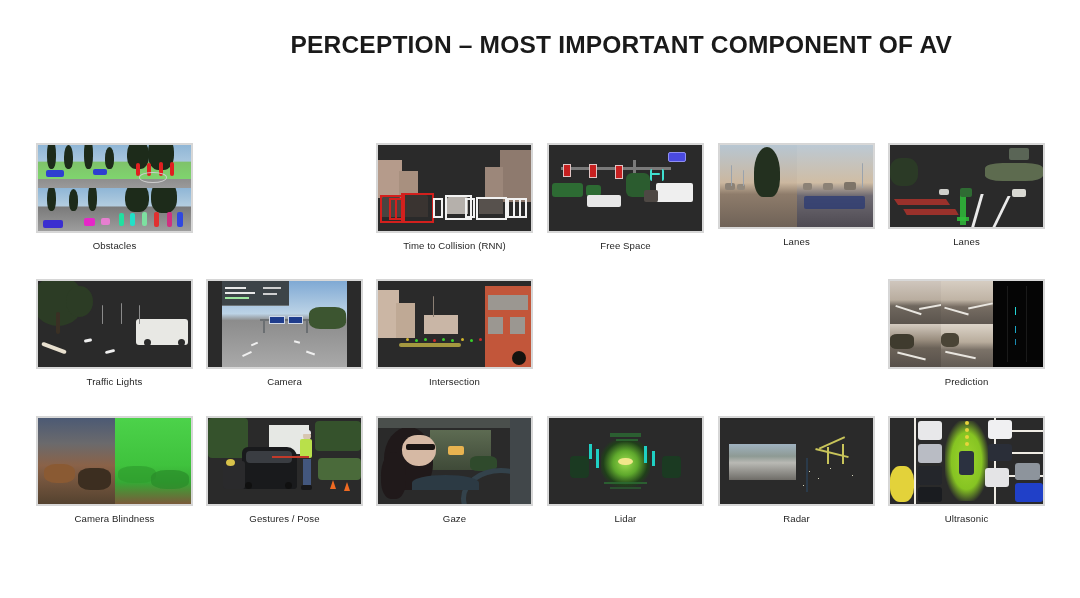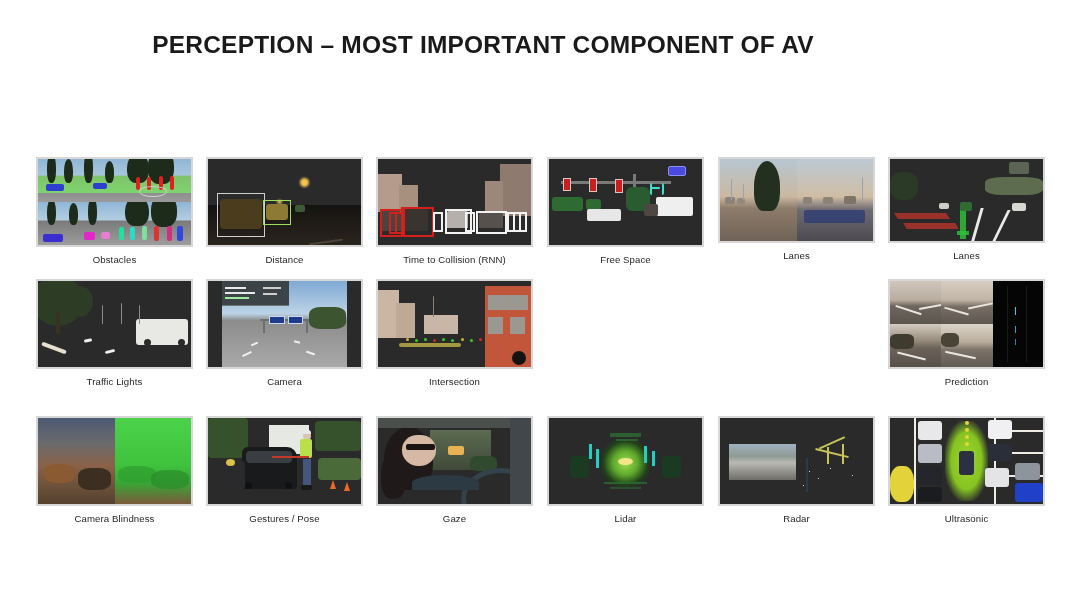--- a/index.html
+++ b/index.html
@@ -12,23 +12,23 @@
     height: 598px;
     position: relative;
     overflow: hidden;
     font-family: "Liberation Sans", sans-serif;
     color: #231f20;
   }
 
   
   #header {
     position: absolute;
-    left: 7px; top: 0;
+    left: 0; top: 0;
     width: 952px;
-    text-align: center;
+    text-align: right;
   }
   #slide-title {
     margin: 0;
     padding-top: 31px;
     font-size: 24.5px;
     font-weight: bold;
     letter-spacing: 0.2px;
     color: #1a1a1a;
     font-family: "Liberation Sans", sans-serif;
   }
@@ -48,21 +48,21 @@
     top: 140px;
     width: 1080px;
     height: 420px;
   }
   .tile-row {
     position: absolute;
     left: 0;
     width: 1080px;
     height: 138px;
   }
-  .tile-row.row-0 { top: 18px; }
+  .tile-row.row-0 { top: 4px; }
   .tile-row.row-1 { top: 140px; }
   .tile-row.row-2 { top: 277px; }
 
   .tile {
     position: absolute;
     width: 155px;
   }
   .tile .thumb-wrap {
     position: relative;
     width: 155px;
@@ -295,37 +295,20 @@
             <div class="blob" style="left:68%;bottom:11%;width:5px;height:14px;background:#7de0a0;"></div>
             <div class="blob" style="left:76%;bottom:10%;width:5px;height:15px;background:#e03030;"></div>
             <div class="blob" style="left:84%;bottom:10%;width:5px;height:15px;background:#d03080;"></div>
             <div class="blob" style="left:91%;bottom:9%;width:6px;height:15px;background:#3048e0;"></div>
           </div>
         </div>
       </div>
       <div class="caption">Obstacles</div>
     </div>
 
-    <div class="tile col-1 t-distance">
-      <div class="thumb-wrap">
-        <div class="thumb th-distance">
-          <div class="road"></div>
-          <div class="glow" style="left:60%;top:22%;width:9px;height:9px;"></div>
-          <div class="glow" style="left:45%;top:48%;width:5px;height:4px;"></div>
-          <div class="glow" style="left:22%;top:52%;width:7px;height:5px;"></div>
-          <div class="bx" style="left:6%;top:40%;width:30%;height:48%;"></div>
-          <div class="bx" style="left:36%;top:48%;width:17%;height:26%;border-color:#9de05a;"></div>
-          <div class="blob" style="left:8%;top:46%;width:42px;height:30px;background:#4b3c1d;border-radius:4px;"></div>
-          <div class="blob" style="left:38%;top:52%;width:22px;height:16px;background:#8d7a33;border-radius:3px;"></div>
-          <div class="blob" style="left:57%;top:54%;width:10px;height:7px;background:#3f5a38;border-radius:2px;"></div>
-          <div class="blob" style="left:66%;bottom:2%;width:34px;height:2px;background:#4a4438;transform:rotate(-8deg);"></div>
-        </div>
-      </div>
-      <div class="caption">Distance</div>
-    </div>
 
     <div class="tile col-2 t-ttc">
       <div class="thumb-wrap">
         <div class="thumb th-ttc">
           <div class="bldg" style="left:0;top:18%;width:16%;height:44%;background:#b59b8b;"></div>
           <div class="bldg" style="left:14%;top:30%;width:12%;height:32%;background:#a8907f;"></div>
           <div class="bldg" style="right:0;top:6%;width:20%;height:60%;background:#8e7a6e;"></div>
           <div class="bldg" style="right:18%;top:26%;width:12%;height:38%;background:#9c877a;"></div>
           <div class="car" style="left:2%;top:60%;width:13%;height:24%;"></div>
           <div class="car" style="left:16%;top:58%;width:17%;height:26%;background:#3a3431;"></div>

